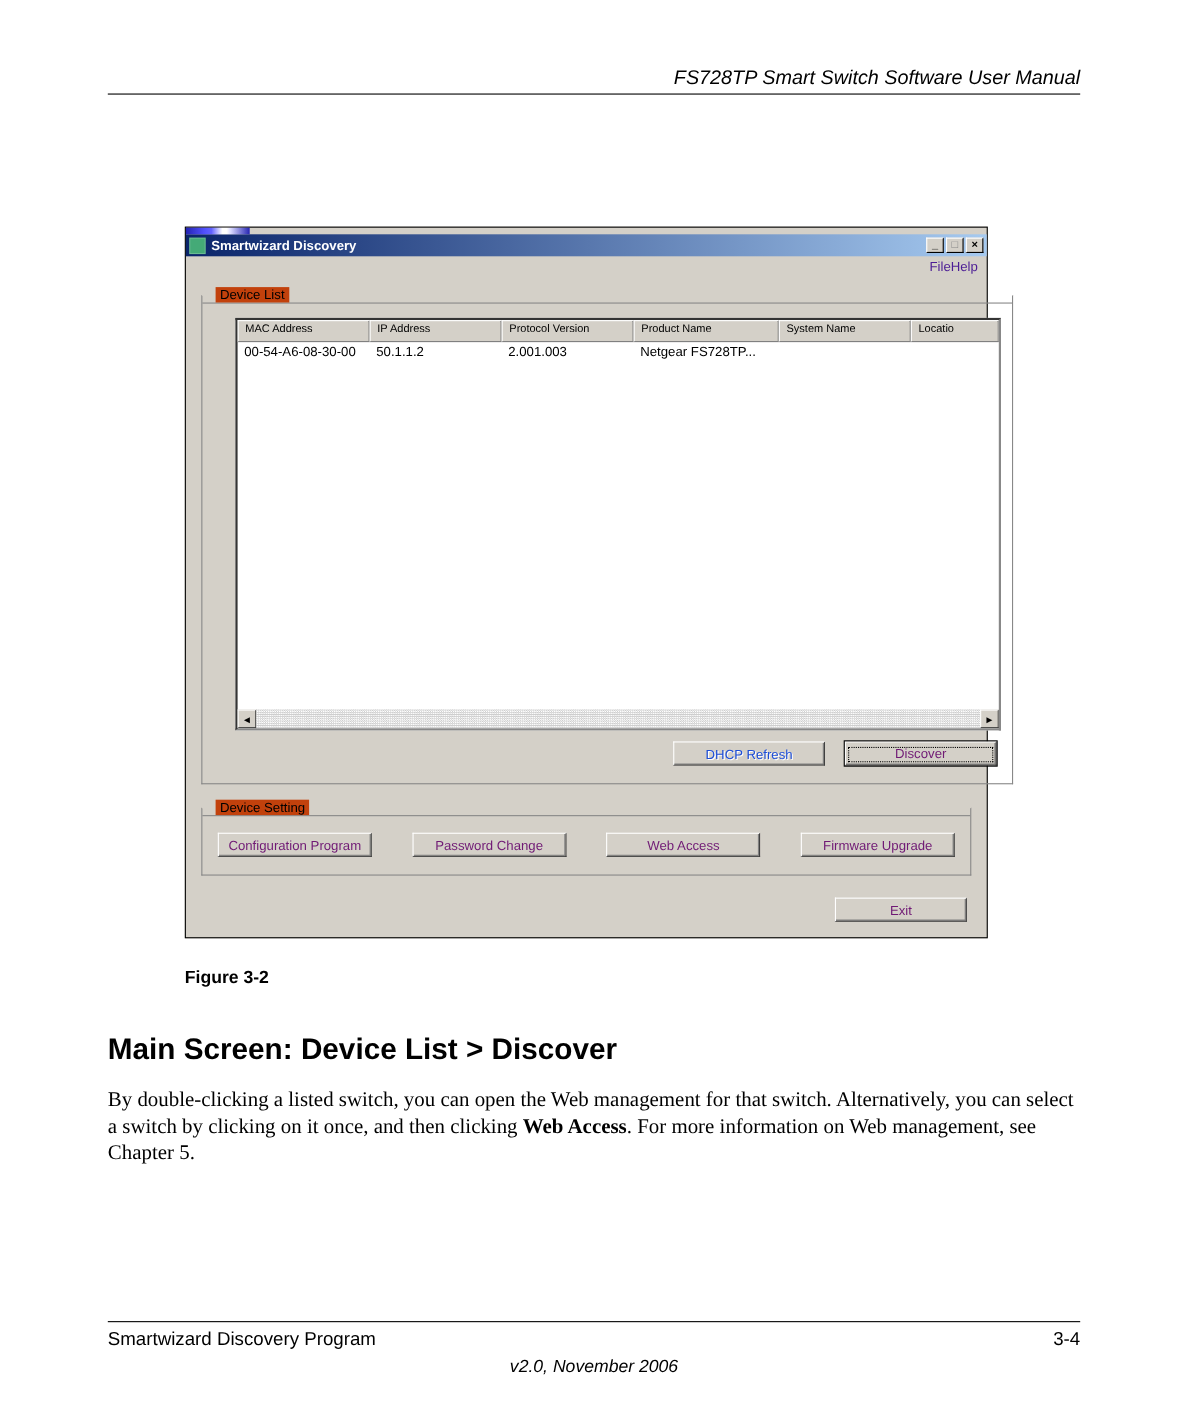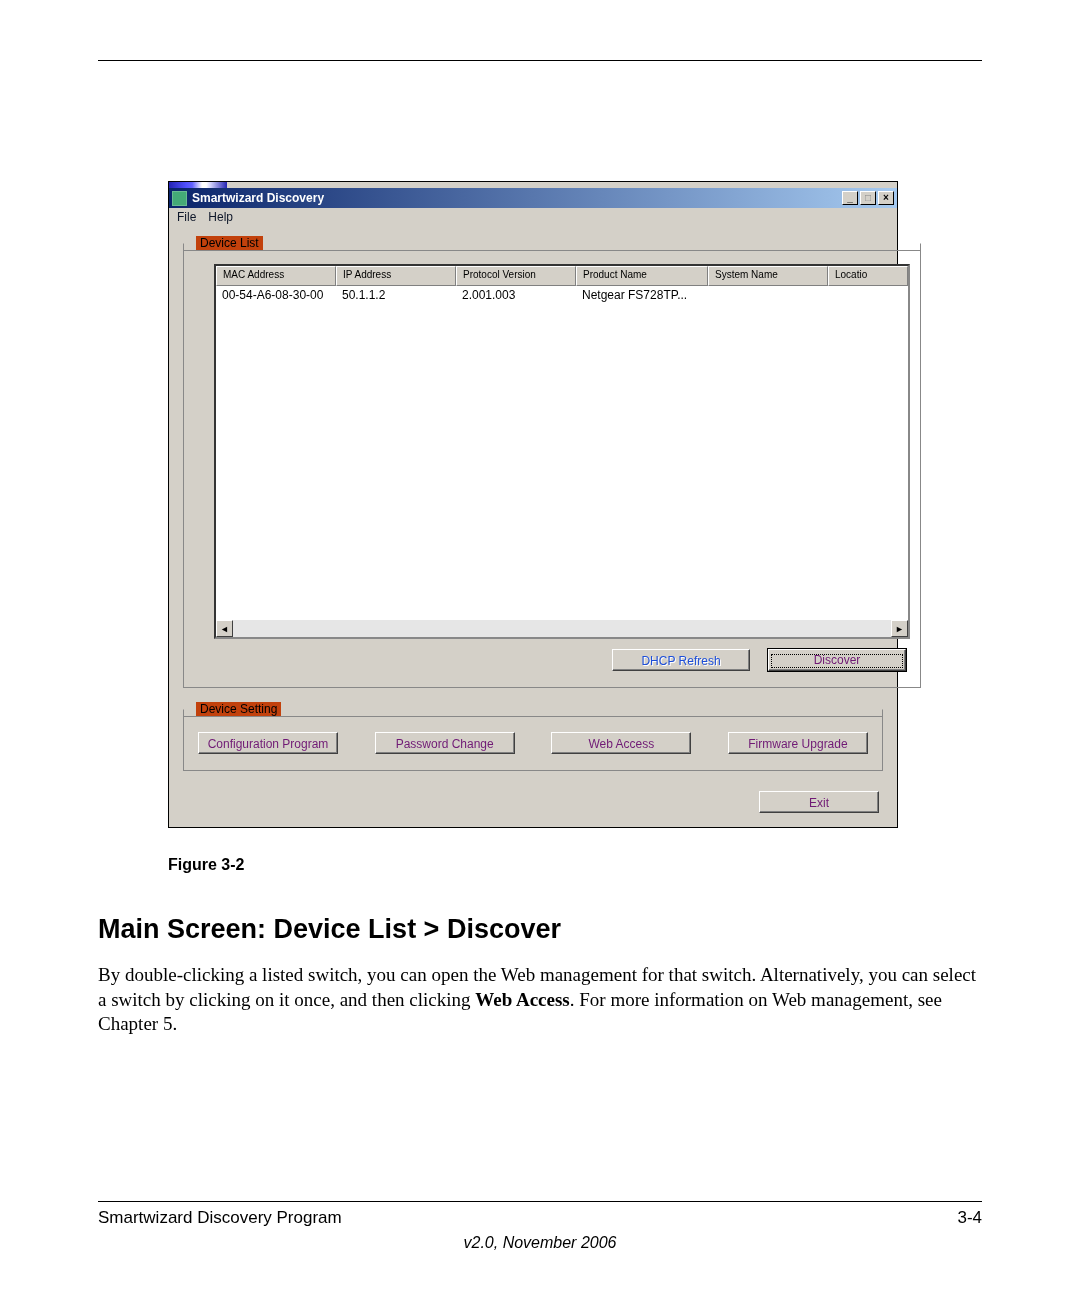--- a/index.html
+++ b/index.html
@@ -66,24 +66,25 @@
     background:#d4d0c8;
     border:1px solid #000;
     border-top-color:#fff;border-left-color:#fff;
     margin-left:2px;
     display:flex;align-items:center;justify-content:center;
     color:#000;font-weight:bold;font-size:10px;line-height:10px;
     font-family: Arial;
   }
   .winbtn.disabled { color:#888; }
   .menubar {
-    display:flex; gap:12px;
+    display:flex; 
     padding: 2px 8px 4px 8px;
     font-size:12px;
-    color:#0f172a;
+    color:#4c1d95;
+    justify-content:flex-end;
   }
   .client {
     padding: 4px 14px 14px 14px;
   }
   fieldset.groupbox {
     border:1px solid #888;
     border-top-color:#fff0;
     position:relative;
     margin: 4px 0 14px 0;
     padding: 10px 10px 10px 10px;
@@ -228,20 +229,21 @@
     font-style:italic;
     font-family: Arial, Helvetica, sans-serif;
     font-size:16px;
     margin-top:6px;
   }
 </style>
 </head>
 <body>
 
 <div class="page">
+  <div class="header-right">FS728TP Smart Switch Software User Manual</div>
   <div class="header-line"></div>
 
   <div class="figure-wrap">
     <div class="win">
       <div class="tiny-deco"></div>
       <div class="titlebar">
         <span class="appicon"></span>
         <span>Smartwizard Discovery</span>
         <span class="spacer"></span>
         <span class="winbtn">_</span>

